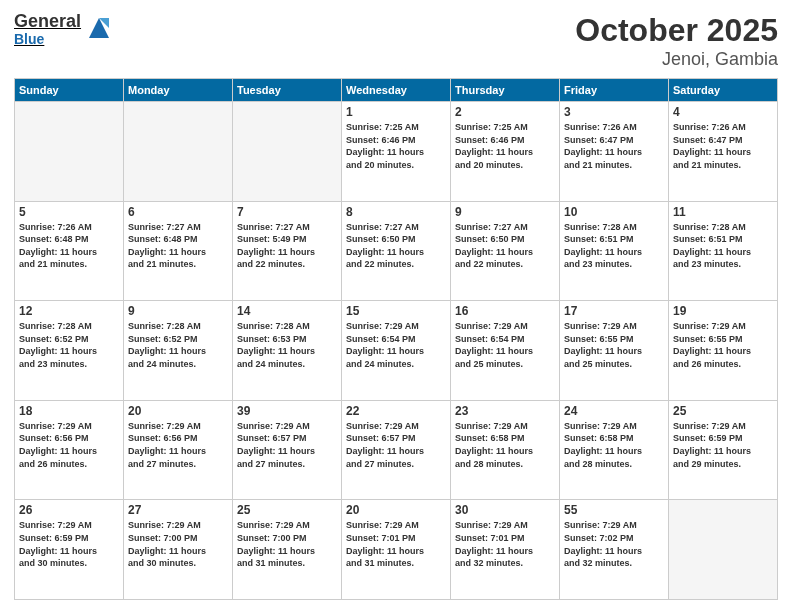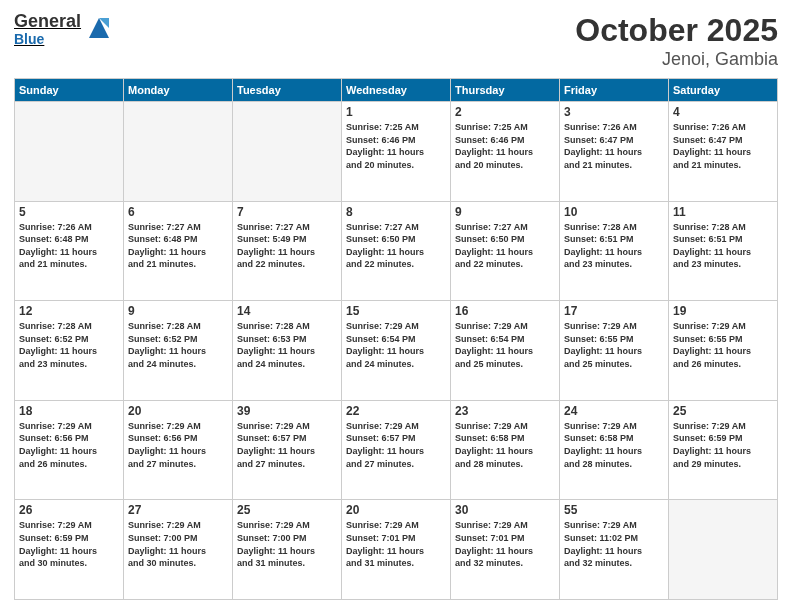--- a/index.html
+++ b/index.html
@@ -246,19 +246,19 @@
           <td>
             <span class="day-num">20</span>
             <div class="day-info"><span>Sunrise: 7:29 AM</span><br><span>Sunset: 7:01 PM</span><br><span>Daylight: 11 hours</span><br><span>and 31 minutes.</span></div>
           </td>
           <td>
             <span class="day-num">30</span>
             <div class="day-info"><span>Sunrise: 7:29 AM</span><br><span>Sunset: 7:01 PM</span><br><span>Daylight: 11 hours</span><br><span>and 32 minutes.</span></div>
           </td>
           <td>
             <span class="day-num">55</span>
-            <div class="day-info"><span>Sunrise: 7:29 AM</span><br><span>Sunset: 11:02 PM</span><br><span>Daylight: 11 hours</span><br><span>and 32 minutes.</span></div>
+            <div class="day-info"><span>Sunrise: 7:29 AM</span><br><span>Sunset: 7:02 PM</span><br><span>Daylight: 11 hours</span><br><span>and 32 minutes.</span></div>
           </td>
           <td class="empty"></td>
         </tr>
       </tbody>
   </table>
 </div>
 
 </body></html>

